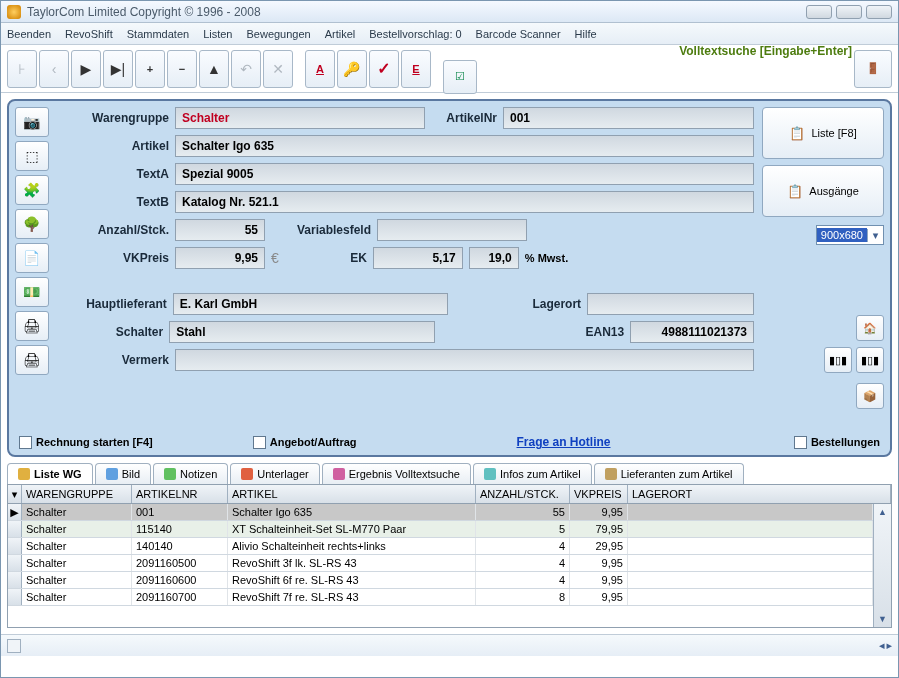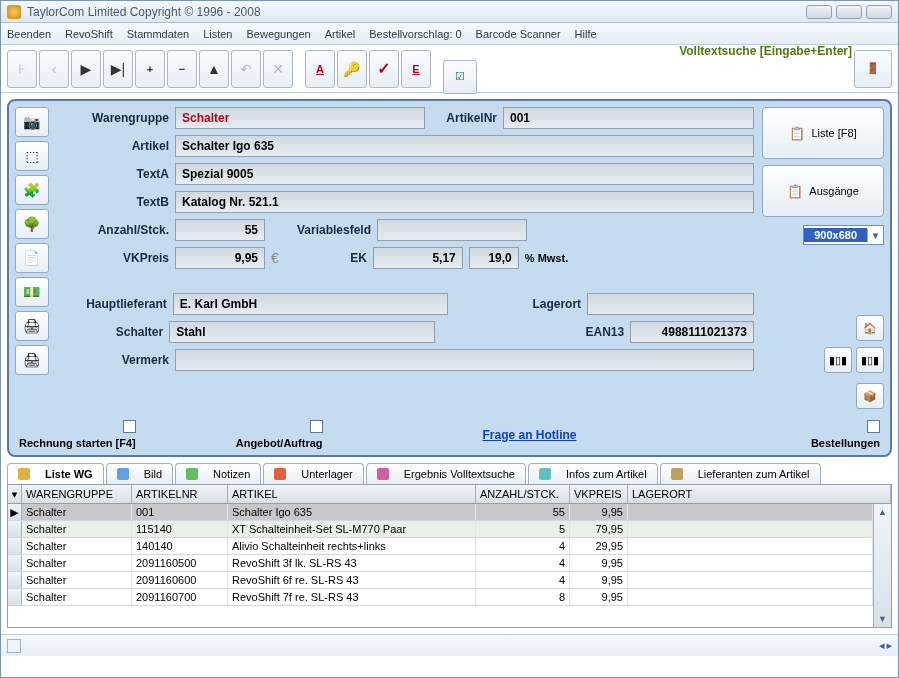--- a/index.html
+++ b/index.html
@@ -27,30 +27,30 @@
 .formarea { margin-left: 44px; margin-right: 130px; }
 .rightbtns { position: absolute; right: 6px; top: 6px; width: 122px; display: flex; flex-direction: column; gap: 6px; }
 .bigbtn { height: 52px; border: 1px solid #90a8c0; border-radius: 4px; background: linear-gradient(#fff,#e6eef6); display: flex; align-items: center; justify-content: center; gap: 6px; font-size: 13px; }
 .row { display: flex; align-items: center; margin-bottom: 6px; gap: 6px; }
 .lbl { text-align: right; font-weight: bold; font-size: 12px; color: #1a2a3a; }
 .lbl.w1 { width: 110px; }
 .fld { height: 22px; background: linear-gradient(#d0d8e0,#e6ecf0); border: 1px solid #90a0b0; padding: 2px 6px; font-size: 12px; display: flex; align-items: center; }
 .fld.red { color: #c00020; font-weight: bold; }
 .fld.num { justify-content: flex-end; }
 .combo { height: 20px; border: 1px solid #7090b0; background: #fff; display: flex; align-items: center; }
-.combo .sel { background: #3060c0; color: #fff; padding: 1px 10px; font-size: 11px; font-weight: bold; }
+.combo .sel { background: #3060c0; color: #fff; padding: 1px 4px; font-size: 11px; }
 .combo .arr { width: 16px; text-align: center; border-left: 1px solid #90a8c0; color: #406090; }
 .cornerbtns { position: absolute; right: 6px; display: flex; gap: 4px; }
 .smallbtn { width: 28px; height: 26px; border: 1px solid #90a8c0; border-radius: 3px; background: linear-gradient(#fff,#e6eef6); display: flex; align-items: center; justify-content: center; font-size: 11px; }
 .bottomrow { position: absolute; bottom: 6px; left: 10px; right: 10px; display: flex; align-items: center; gap: 40px; }
-.chk { display: flex; align-items: flex-end; gap: 4px; font-size: 12px; font-weight: bold; flex-direction: column; }
+.chk { display: flex; align-items: flex-start; gap: 4px; font-size: 12px; font-weight: bold; }
 .chk .box { width: 13px; height: 13px; border: 1px solid #60788f; background: #fff; }
 .link { color: #1040c0; text-decoration: underline; font-weight: bold; font-size: 12px; }
 .tabs { margin: 0 6px; display: flex; gap: 0; }
-.tab { padding: 4px 10px; border: 1px solid #a0b0c0; border-bottom: none; border-radius: 4px 4px 0 0; background: linear-gradient(#fff,#e8eef4); display: flex; align-items: flex-end; gap: 15px; font-size: 11px; margin-right: 2px; }
+.tab { padding: 4px 10px; border: 1px solid #a0b0c0; border-bottom: none; border-radius: 4px 4px 0 0; background: linear-gradient(#fff,#e8eef4); display: flex; align-items: flex-end; gap: 4px; font-size: 11px; margin-right: 2px; }
 .tab.active { background: #fff; font-weight: bold; }
 .tabicon { width: 12px; height: 12px; border-radius: 2px; }
 .grid { margin: 0 6px 6px 6px; border: 1px solid #90a0b0; background: #fff; height: 144px; display: flex; flex-direction: column; }
 .ghead { display: flex; background: linear-gradient(#f0f4f8,#d8e0e8); border-bottom: 1px solid #90a0b0; }
 .gh { padding: 3px 4px; border-right: 1px solid #a0b0c0; font-size: 11px; }
 .grow { display: flex; border-bottom: 1px solid #d0d8e0; }
 .grow.sel { background: #c8c8c8; }
 .grow.alt { background: #e8f0e8; }
 .gc { padding: 2px 4px; border-right: 1px solid #e0e4e8; font-size: 11px; overflow: hidden; white-space: nowrap; }
 .gc.num { text-align: right; }

